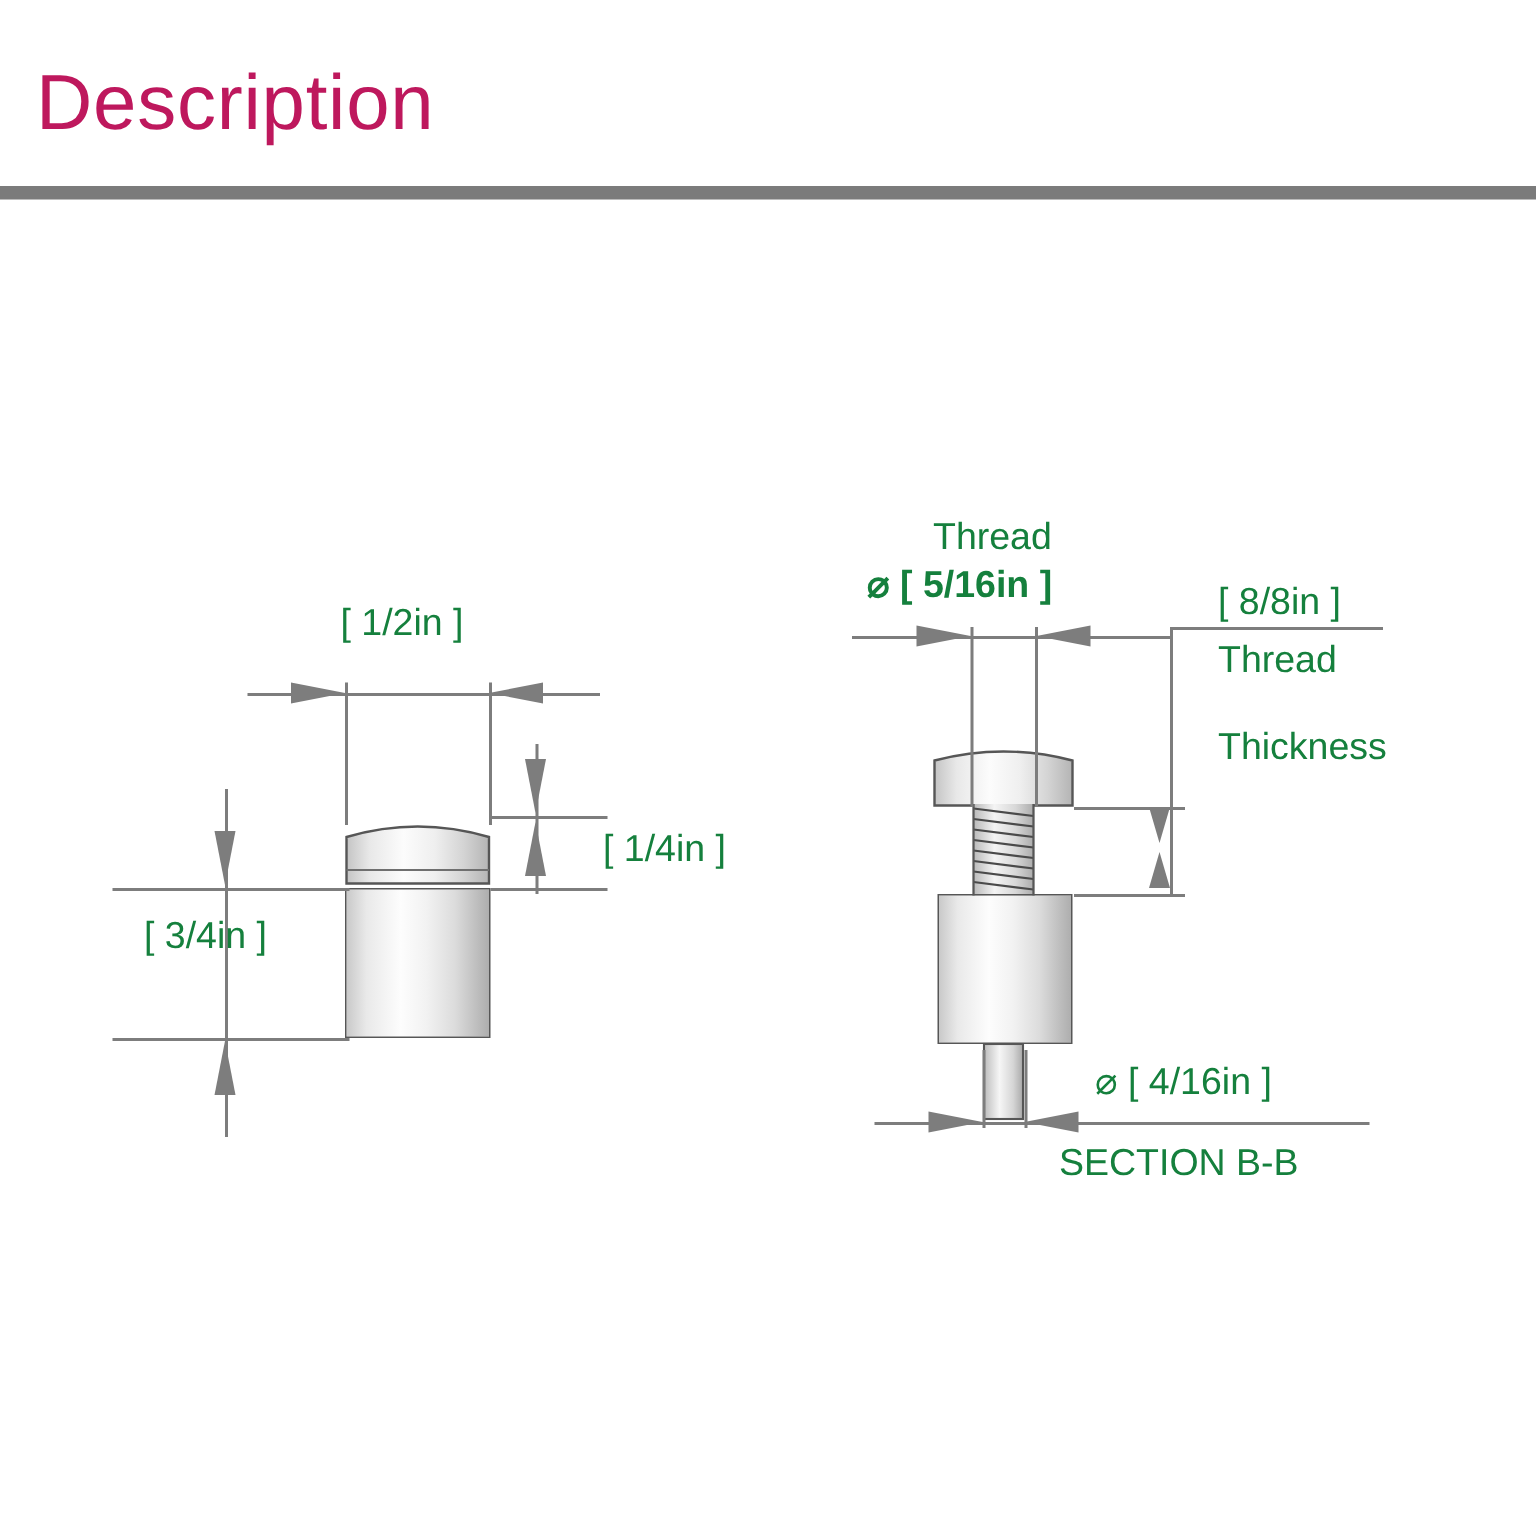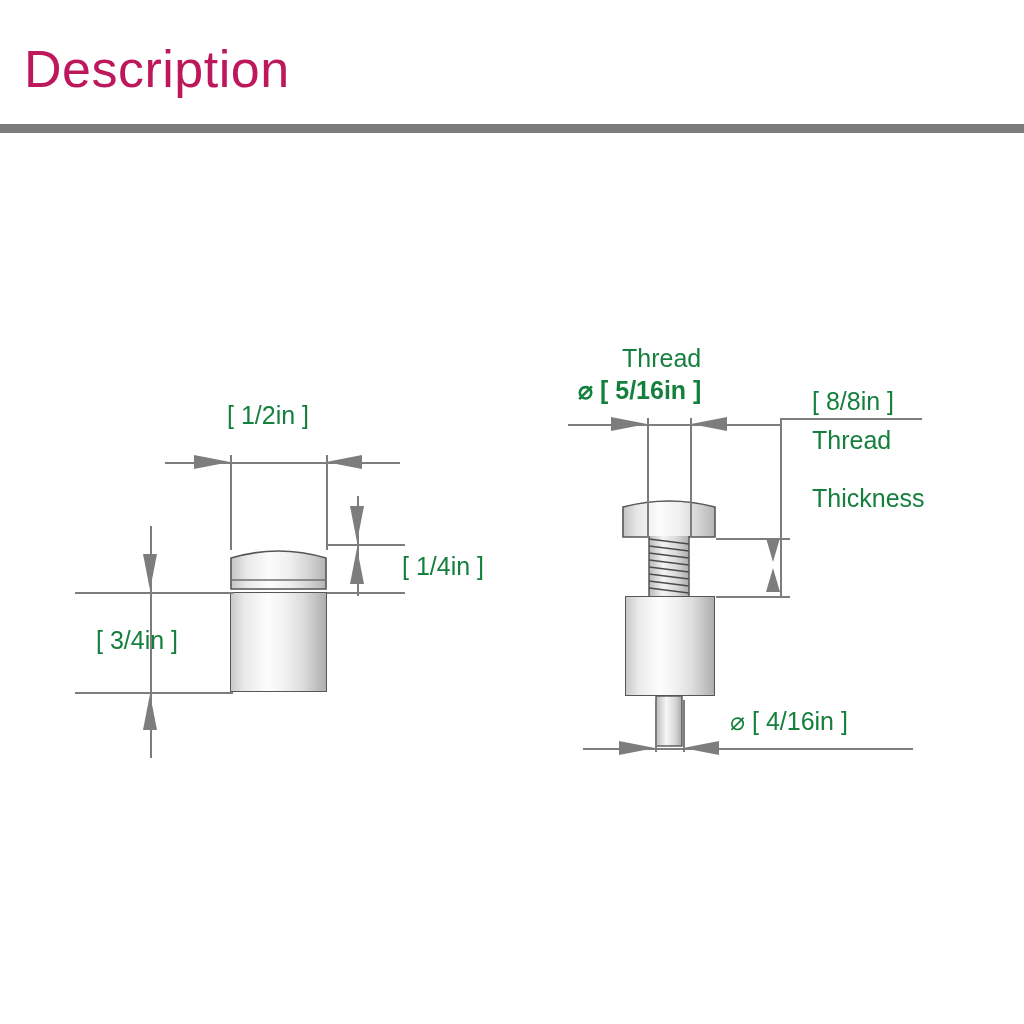--- a/index.html
+++ b/index.html
@@ -124,21 +124,21 @@
 
   <div class="dimline v-line" style="left:150px; top:526px; height:232px;"></div>
   <div class="dimline h-line" style="left:75px; top:592px; width:158px;"></div>
   <div class="dimline h-line" style="left:75px; top:692px; width:158px;"></div>
   <div class="part" style="left:140px; top:528px; width:22px; height:230px;">
     <svg width="22" height="230" viewBox="0 0 22 230">
       <polygon points="10,62 3,26 17,26" fill="#7d7d7d"></polygon>
       <polygon points="10,166 3,202 17,202" fill="#7d7d7d"></polygon>
     </svg>
   </div>
-  <div class="label" style="left:96px; top:625px;text-align:center;">[ 3/4in ]</div>
+  <div class="label" style="left:96px; top:609px;text-align:center;">[ 3/4in ]</div>
 
   <div class="part" style="left:622px; top:494px; width:94px; height:44px;">
     <svg width="94" height="44" viewBox="0 0 94 44">
       <defs>
         <linearGradient id="gcap2" x1="0" y1="0" x2="1" y2="0">
           <stop offset="0%" stop-color="#c4c4c4"></stop>
           <stop offset="16%" stop-color="#e8e8e8"></stop>
           <stop offset="40%" stop-color="#fcfcfc"></stop>
           <stop offset="62%" stop-color="#efefef"></stop>
           <stop offset="82%" stop-color="#d4d4d4"></stop>
@@ -223,14 +223,15 @@
   <div class="dimline v-line" style="left:655px; top:700px; height:52px;"></div>
   <div class="dimline v-line" style="left:683px; top:700px; height:52px;"></div>
   <div class="part" style="left:575px; top:738px; width:250px; height:22px;">
     <svg width="250" height="22" viewBox="0 0 250 22">
       <polygon points="80,10 44,3 44,17" fill="#7d7d7d"></polygon>
       <polygon points="108,10 144,3 144,17" fill="#7d7d7d"></polygon>
     </svg>
   </div>
   <div class="label" style="left:730px; top:706px;">⌀ [ 4/16in ]</div>
 
+  <div class="label" style="left:706px; top:760px;">SECTION B-B</div>
 
 </div>
 
 </body></html>

